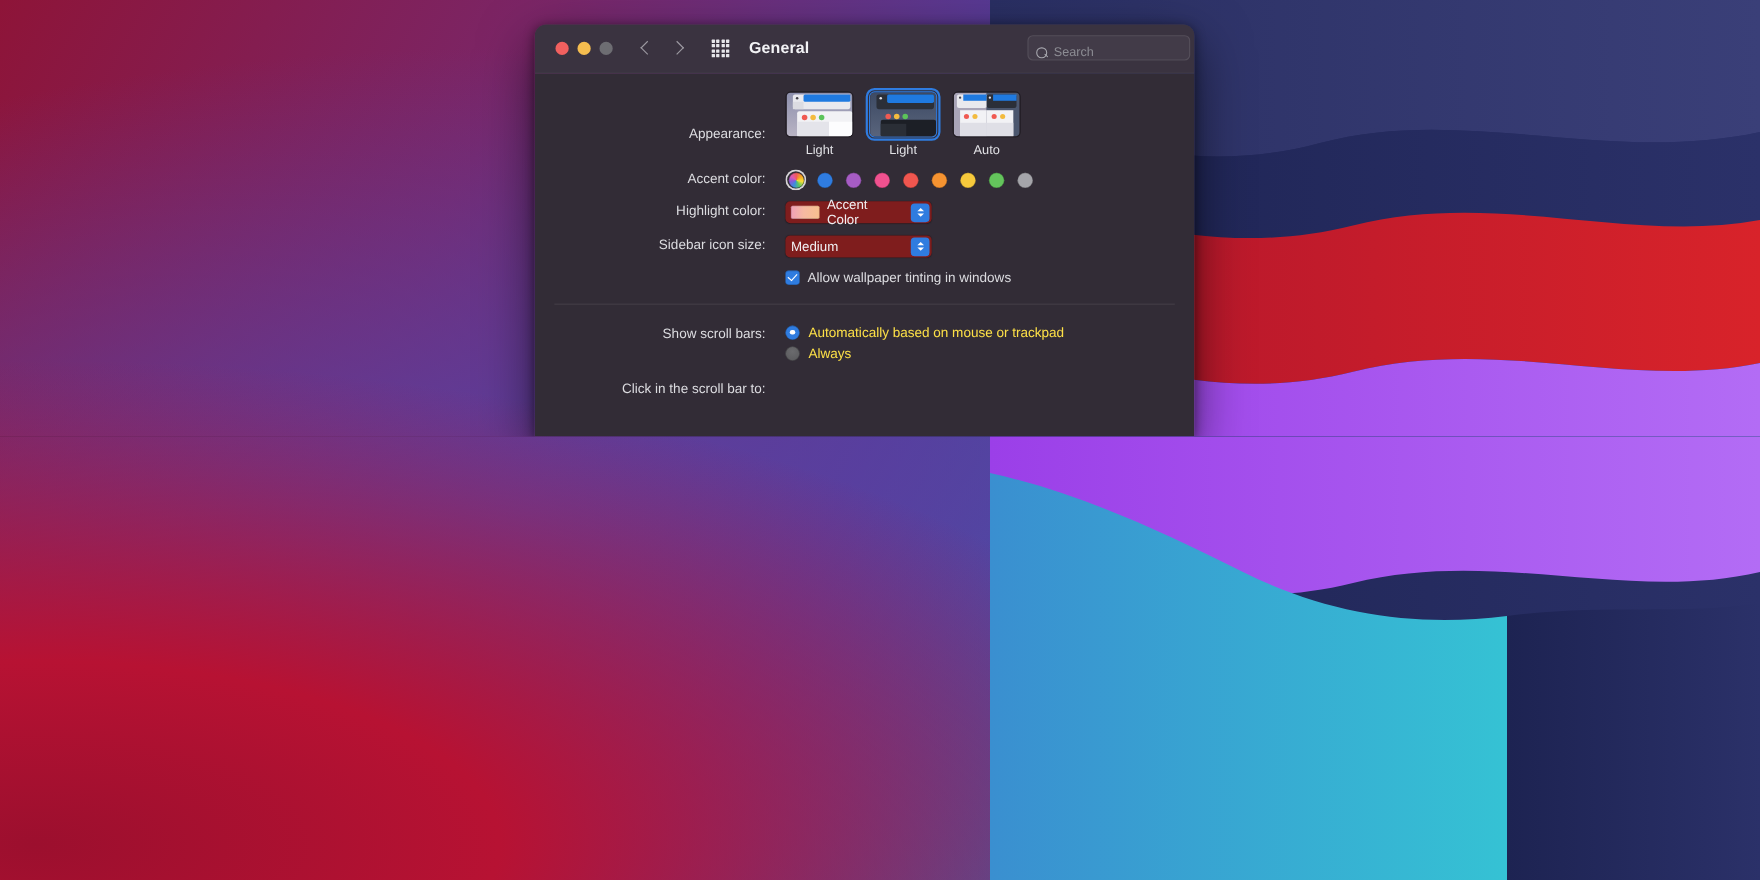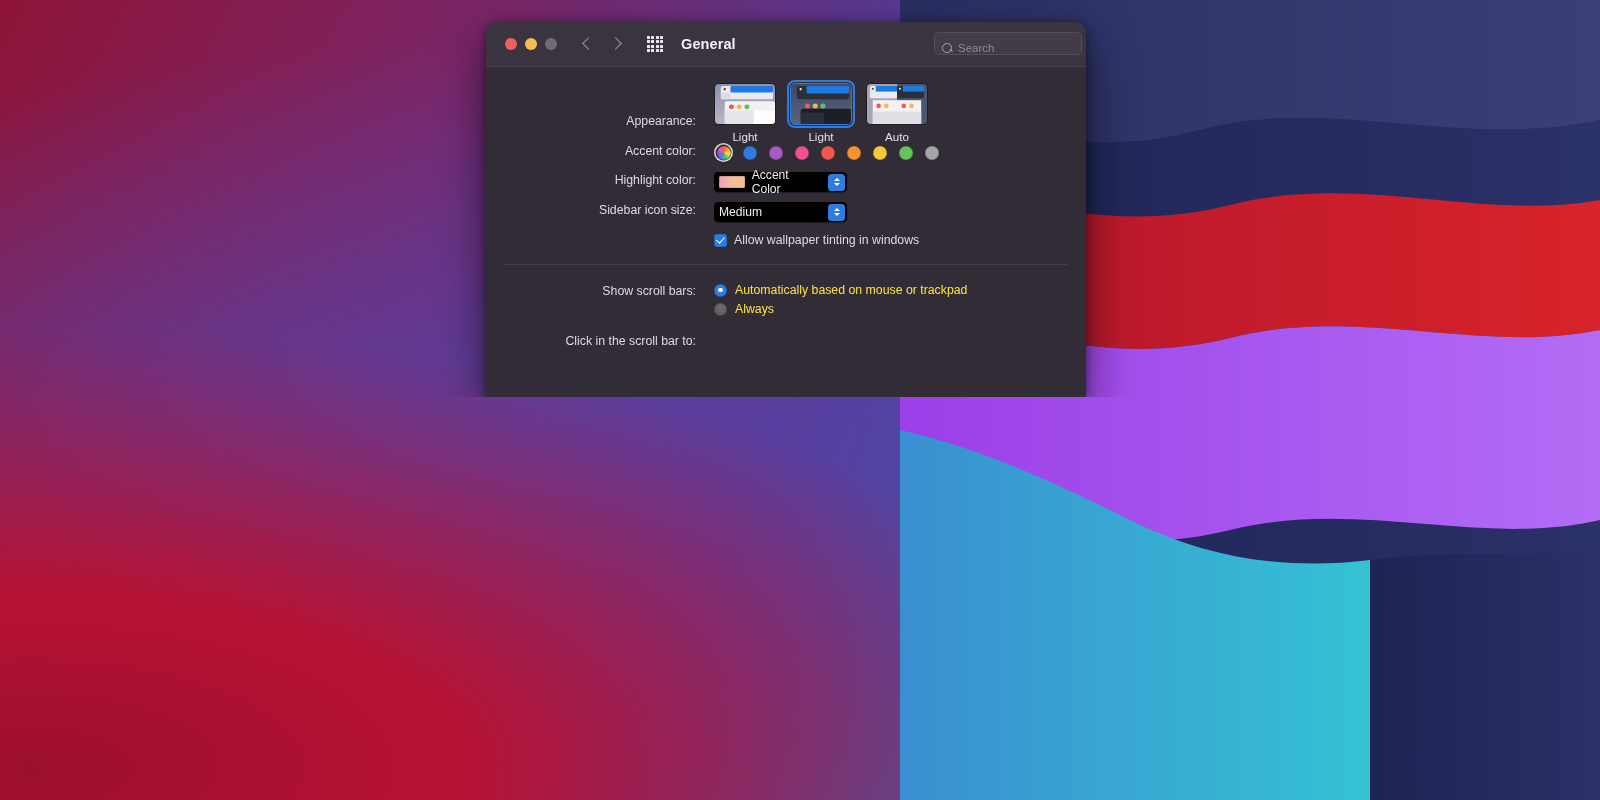--- a/index.html
+++ b/index.html
@@ -114,38 +114,38 @@
   .thumb {
     width: 62px; height: 42px; border-radius: 5px; overflow: hidden;
     position: relative; border: 1px solid rgba(0,0,0,.35);
   }
   .thumb.sel { outline: 2.2px solid #2f7ce0; outline-offset: 1px; border-color: #2f7ce0; }
   .thumb-label { color: #e2e2e6; font-size: 11.6px; margin-top: 5px; }
 
   .tsvg { display: block; width: 100%; height: 100%; }
 
   
-  .accent-row { }
+  .accent-row { margin-top: 11px; }
   .swatches { display: flex; gap: 7px; align-items: center; }
   .sw {
     width: 14px; height: 14px; border-radius: 50%;
     box-shadow: inset 0 0 0 .5px rgba(0,0,0,.30);
   }
   .sw-wrap { width: 19px; height: 19px; display: flex; align-items: center; justify-content: center; border-radius: 50%; }
   .sw-wrap.sel { box-shadow: inset 0 0 0 1.6px rgba(255,255,255,.80); }
   .sw.multi {
     background: conic-gradient(#f05a5a 0deg,#f5a623 50deg,#f7df3a 100deg,#5ec75e 150deg,
       #3a8de0 205deg,#8a5ad8 260deg,#e05ab0 310deg,#f05a5a 360deg);
   }
 
   
   .popup-row { margin-top: 10px; }
   .popup {
     display: inline-flex; align-items: center; height: 20px;
-    background: #000000; border-radius: 4.5px; padding: 0 2px 0 5px;
+    background: #7f1d1d; border-radius: 4.5px; padding: 0 2px 0 5px;
     box-shadow: 0 .5px 1px rgba(0,0,0,.35);
     position: relative; color: #f0f0f3; font-size: 12.1px;
   }
   .popup .gradsw {
     width: 26px; height: 12px; border-radius: 1.5px; margin-right: 7px;
     background: linear-gradient(90deg,#f0a0b8 0%, #f6b9a2 45%, #f7c08e 100%);
     box-shadow: inset 0 0 0 .5px rgba(0,0,0,.25);
   }
   .popup .ptxt { padding-right: 8px; }
   .popup .arrows {

